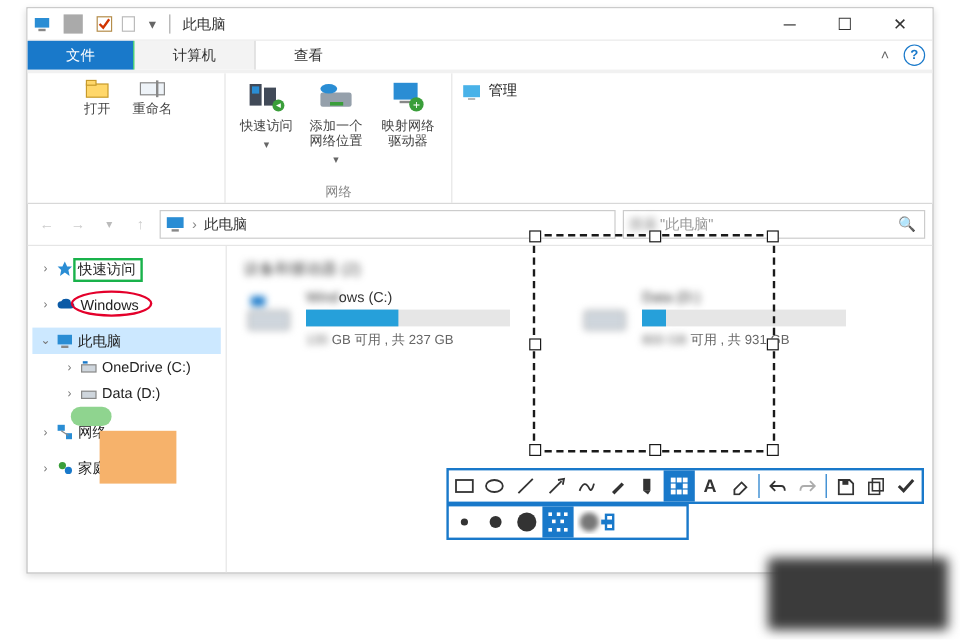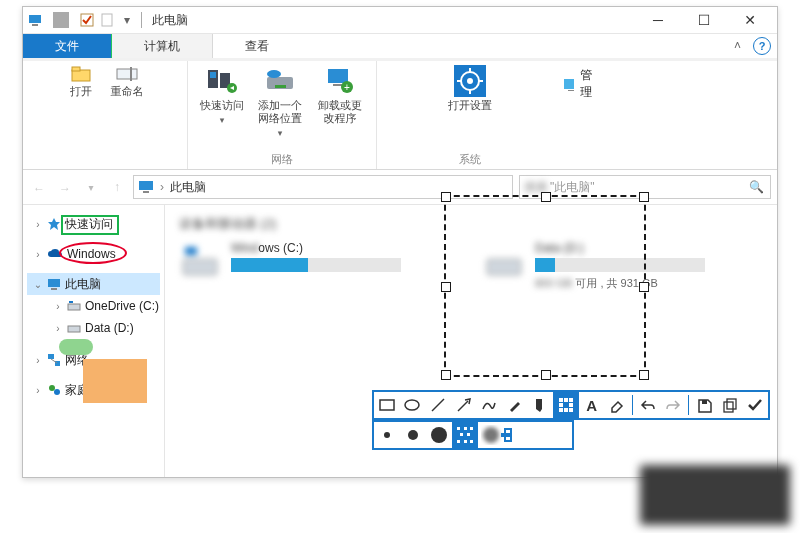--- a/index.html
+++ b/index.html
@@ -37,21 +37,21 @@
   .search .mag{position:absolute;right:6px;color:#666}
   
   .body{position:absolute;left:0;right:0;top:198px;bottom:0;display:flex}
   .nav{width:170px;border-right:1px solid #e5e5e5;padding:8px 4px;font-size:12px;overflow:hidden}
   .nav .item{display:flex;align-items:center;gap:4px;height:22px;padding-left:6px;color:#222;position:relative}
   .nav .item.sel{background:#cce8ff}
   .nav .item .caret{width:10px;text-align:center;color:#777;font-size:10px}
   .nav .sub{padding-left:26px}
   .content{flex:1;position:relative;padding:10px 14px}
   .hdr-row{font-size:13px;color:#444;filter:blur(3px);margin-bottom:8px}
-  .drives{display:flex;gap:24px}
+  .drives{display:flex;}
   .drive{display:flex;gap:10px;align-items:flex-start;width:280px}
   .drive .dico{width:42px;height:42px}
   .drive .dinfo{flex:1}
   .drive .dname{font-size:12px;margin-bottom:3px}
   .bar{height:14px;background:#e6e6e6;position:relative;margin-bottom:4px;width:170px}
   .bar .fill{position:absolute;left:0;top:0;bottom:0;background:#26a0da}
   .usage{font-size:11px;color:#666}
   .blur{filter:blur(3px)}
   
   .anno-quick{position:absolute;border:2px solid #19b24b}
@@ -169,46 +169,27 @@
           </div>
           <div class="rbtn" style="width:52px">
             <div class="ico">
                 <svg width="30" height="28">
                   <rect x="3" y="2" width="20" height="14" fill="#2a8dd4"></rect>
                   <rect x="8" y="17" width="10" height="2" fill="#888"></rect>
                   <circle cx="22" cy="20" r="6" fill="#3a9e3a"></circle>
                   <text x="22" y="24" font-size="10" fill="#fff" text-anchor="middle">+</text>
                 </svg>
               </div>
-            <span>卸载或更改程序</span>
+            <span>映射网络驱动器</span>
           </div>
         </div>
         <div class="rlabel">网络</div>
       </div>
 
       <div class="rgroup" style="width:200px;flex-direction:row;align-items:flex-start;gap:8px;border-right:none">
-        <div style="display:flex;flex-direction:column;align-items:center;height:100%;justify-content:space-between">
-         <div class="rbtn">
-           <div class="ico">
-                <svg width="32" height="32">
-                  <rect width="32" height="32" fill="#1979ca"></rect>
-                  <circle cx="16" cy="16" r="9" fill="none" stroke="#fff" stroke-width="2"></circle>
-                  <circle cx="16" cy="16" r="3" fill="#fff"></circle>
-                  <g stroke="#fff" stroke-width="2">
-                    <line x1="16" y1="3" x2="16" y2="7"></line>
-                    <line x1="16" y1="25" x2="16" y2="29"></line>
-                    <line x1="3" y1="16" x2="7" y2="16"></line>
-                    <line x1="25" y1="16" x2="29" y2="16"></line>
-                  </g>
-                </svg>
-              </div>
-           <span>打开设置</span>
-         </div>
-         <div class="rlabel" style="width:170px">系统</div>
-        </div>
         <div class="rlinks">
           <div>
               <svg width="16" height="16">
                 <rect x="1" y="3" width="14" height="10" fill="#49b2e8"></rect>
                 <rect x="5" y="14" width="6" height="1" fill="#888"></rect>
               </svg>
               <span>管理</span>
             </div>
         </div>
       </div>
@@ -306,20 +287,21 @@
                 <svg width="42" height="42">
                   <rect x="4" y="18" width="34" height="16" rx="2" fill="#cfd6dd" stroke="#999"></rect>
                   <rect x="6" y="6" width="12" height="8" fill="#1979ca"></rect>
                 </svg>
               </div>
             <div class="dinfo">
               <div class="dname"><span class="blur">Wind</span><span>ows (C:)</span></div>
               <div class="bar">
                   <div class="fill" style="width:45%"></div>
                 </div>
+              <div class="usage"><span class="blur">135 </span><span>GB 可用 , 共 237 GB</span></div>
             </div>
           </div>
 
           <div class="drive">
             <div class="dico blur">
                 <svg width="42" height="42">
                   <rect x="4" y="18" width="34" height="16" rx="2" fill="#cfd6dd" stroke="#999"></rect>
                 </svg>
               </div>
             <div class="dinfo">

